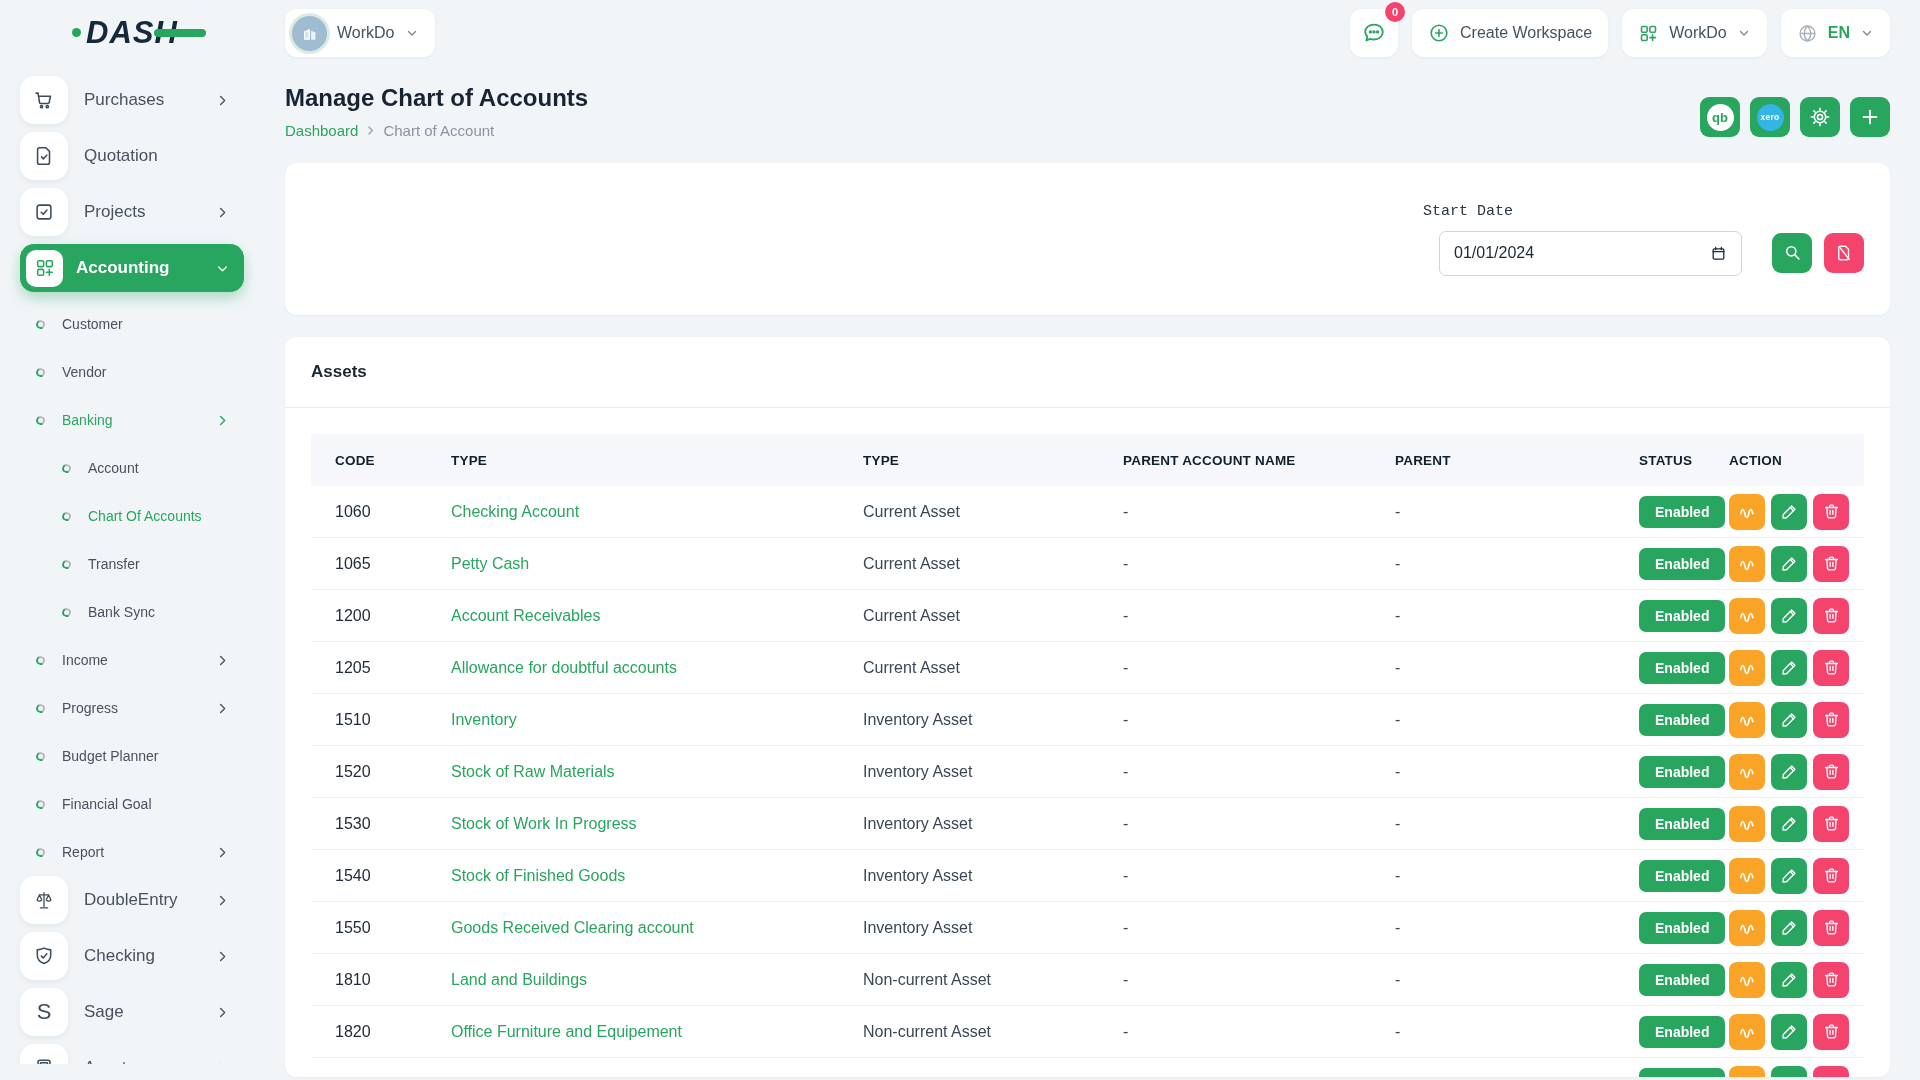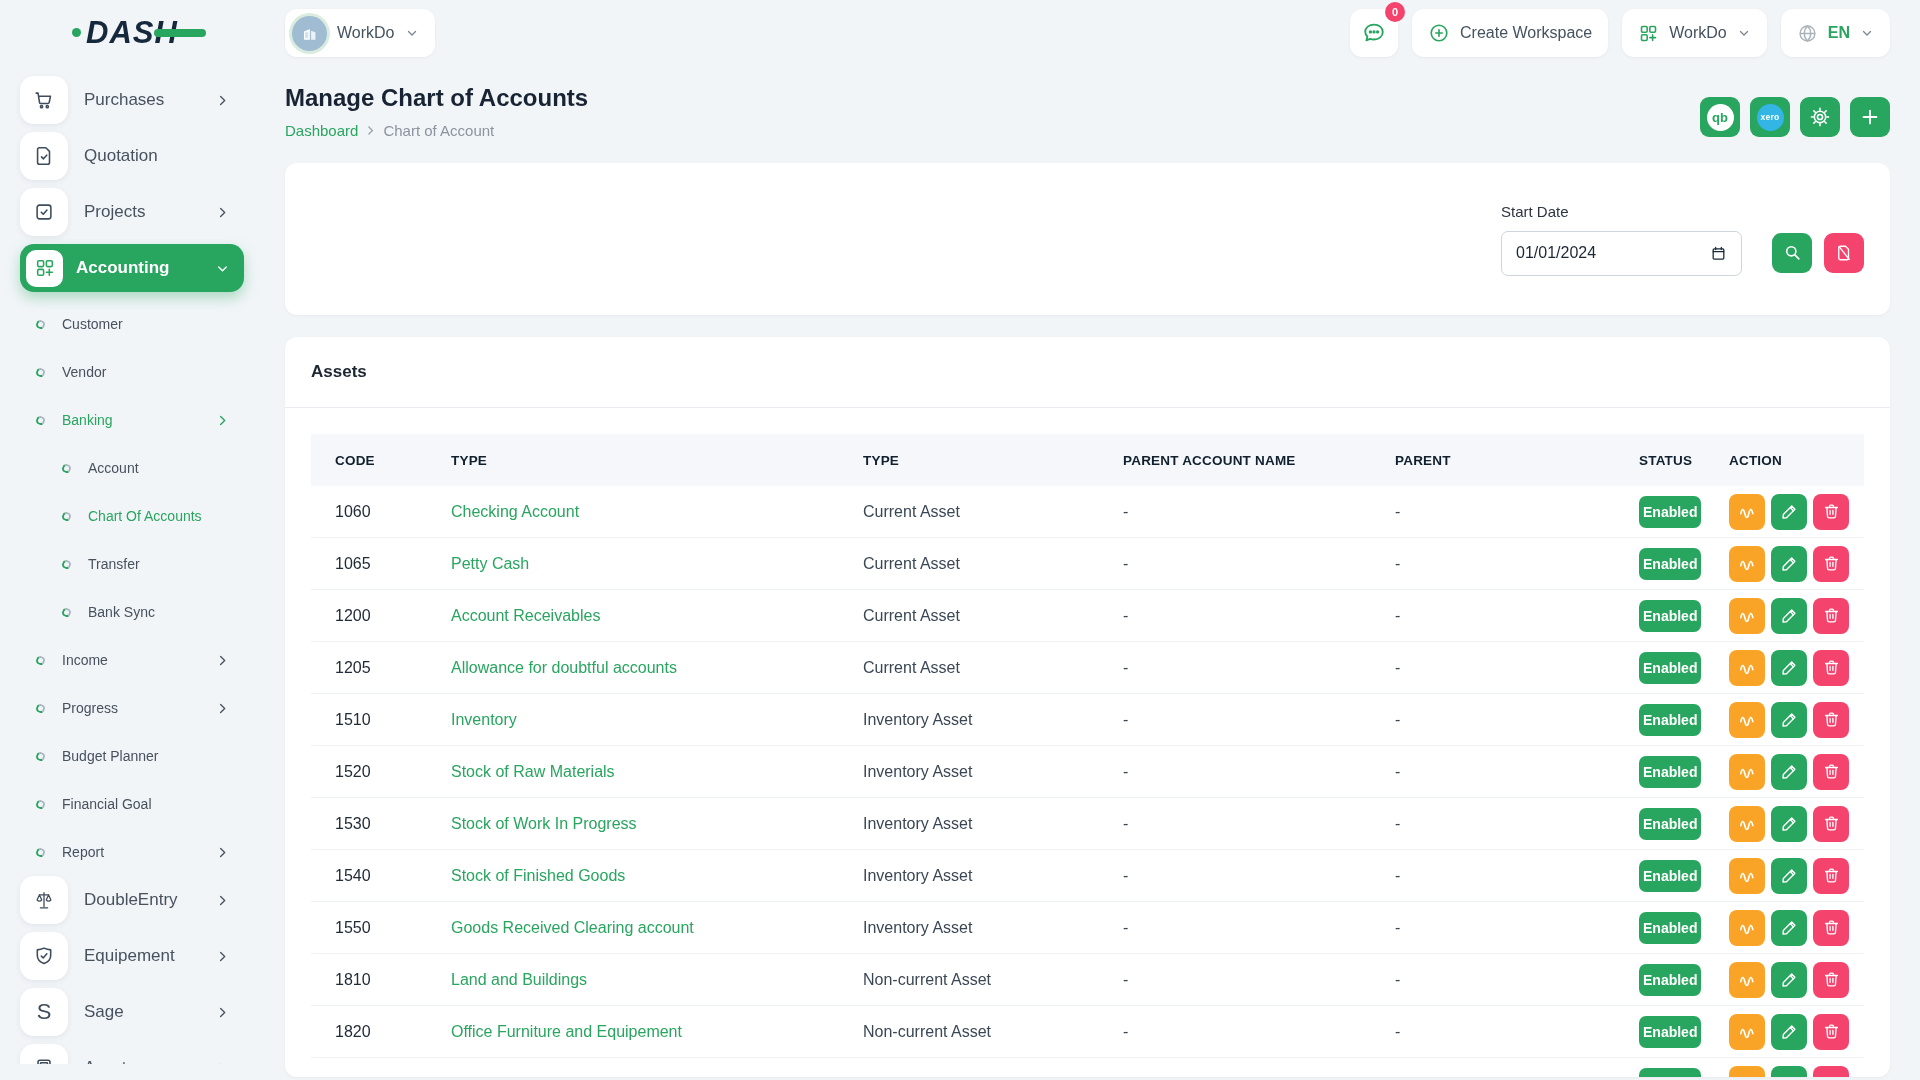--- a/index.html
+++ b/index.html
@@ -65,23 +65,23 @@
           justify-content:center;cursor:pointer;color:#fff;}
   .qb-circle{width:27px;height:27px;border-radius:50%;background:#fff;color:var(--primary);font-weight:800;font-size:13px;
           display:flex;align-items:center;justify-content:center;}
   .xero-circle{width:27px;height:27px;border-radius:50%;background:var(--xero);color:#fff;font-weight:700;font-size:8.5px;
           display:flex;align-items:center;justify-content:center;letter-spacing:.3px;}
 
   .card{background:#fff;border-radius:12px;box-shadow:0 1px 3px rgba(16,30,54,.05);}
   .filter-card{margin-top:24px;height:152px;display:flex;align-items:center;justify-content:flex-end;padding:0 26px;}
   .filter-row{display:flex;align-items:flex-end;gap:30px;}
   .fgroup{display:flex;flex-direction:column;}
-  .fgroup label{font-size:15px;color:#2b3542;margin-bottom:11px;}
-  .date-input{width:241px;height:45px;border:1px solid #ced5dc;border-radius:7px;display:flex;align-items:center;
-          padding:0 14px;font-size:16px;color:#1d2835;background:#fff;cursor:text;}
+  .fgroup label{font-size:15px;color:#2b3542;margin-bottom:11px;font-family:Liberation Mono, monospace;}
+  .date-input{width:303px;height:45px;border:1px solid #ced5dc;border-radius:7px;display:flex;align-items:center;
+          padding:0 14px;font-size:16px;color:#1d2835;background:#fff;cursor:text;margin-left:16px;}
   .date-input .cal{margin-left:auto;color:#1b2a38;}
   .filter-actions{display:flex;gap:12px;margin-bottom:3px;}
   .sq-btn{width:40px;height:40px;border:none;border-radius:9px;display:flex;align-items:center;justify-content:center;
           color:#fff;cursor:pointer;}
   .sq-btn.search{background:var(--primary);}
   .sq-btn.reset{background:var(--pink);}
 
   .table-card{margin-top:22px;height:740px;overflow:hidden;}
   .section-head{padding:25px 26px;border-bottom:1px solid var(--border);}
   .section-title{font-size:17px;font-weight:700;color:#1c2732;}
@@ -89,21 +89,21 @@
   .tgrid{display:grid;grid-template-columns:120px 432px 260px 272px 244px 90px 135px;align-items:center;}
   .thead{background:var(--thead);height:52px;}
   .thead .th{font-size:13.5px;font-weight:700;color:#10202e;letter-spacing:.2px;}
   .th:first-child,.td:first-child{padding-left:24px;}
   .th:nth-child(2),.td:nth-child(2){padding-left:20px;}
   .trow{height:52px;border-bottom:1px solid #eef1f4;}
   .trow:last-child{border-bottom:none;}
   .td{font-size:16px;color:#3a4754;}
   .td.code{color:#222c38;}
   .td .name-link{color:var(--primary);text-decoration:none;cursor:pointer;}
-  .status-badge{border:none;background:var(--primary);color:#fff;font-size:14px;font-weight:600;padding:8px 4px;
+  .status-badge{border:none;background:var(--primary);color:#fff;font-size:14px;font-weight:600;padding:8px 16px;
           border-radius:7px;cursor:pointer;}
   .actions{display:flex;gap:6px;}
   .act-btn{width:36px;height:36px;border:none;border-radius:8px;display:flex;align-items:center;justify-content:center;
           color:#fff;cursor:pointer;}
   .act-btn.tx{background:var(--orange);}
   .act-btn.edit{background:var(--primary);}
   .act-btn.del{background:var(--pink);}
 </style>
 </head>
 <body>
@@ -312,21 +312,21 @@
         </svg>
       </span>
     </div>
     <div class="side-item">
       <span class="tile">
         <svg width="22" height="22" viewBox="0 0 24 24" fill="none" stroke="currentColor" stroke-width="1.7" stroke-linecap="round" stroke-linejoin="round">
           <path d="M12 3.4c2.4 1.1 4.9 1.7 7.3 1.9v6c0 4.4-3.1 7.6-7.3 9-4.2-1.4-7.3-4.6-7.3-9v-6c2.4-.2 4.9-.8 7.3-1.9z"></path>
           <path d="M9 12l2.1 2.1 4-4.5"></path>
         </svg>
       </span>
-      <span class="side-label">Equipement</span>
+      <span class="side-label">Checking</span>
       <span class="chev-r">
         <svg width="15" height="15" viewBox="0 0 24 24" fill="none" stroke="currentColor" stroke-width="2.2" stroke-linecap="round" stroke-linejoin="round">
           <path d="M9 5.5L15.5 12 9 18.5"></path>
         </svg>
       </span>
     </div>
     <div class="side-item">
       <span class="tile">
         <span class="letter-s">S</span>
       </span>

